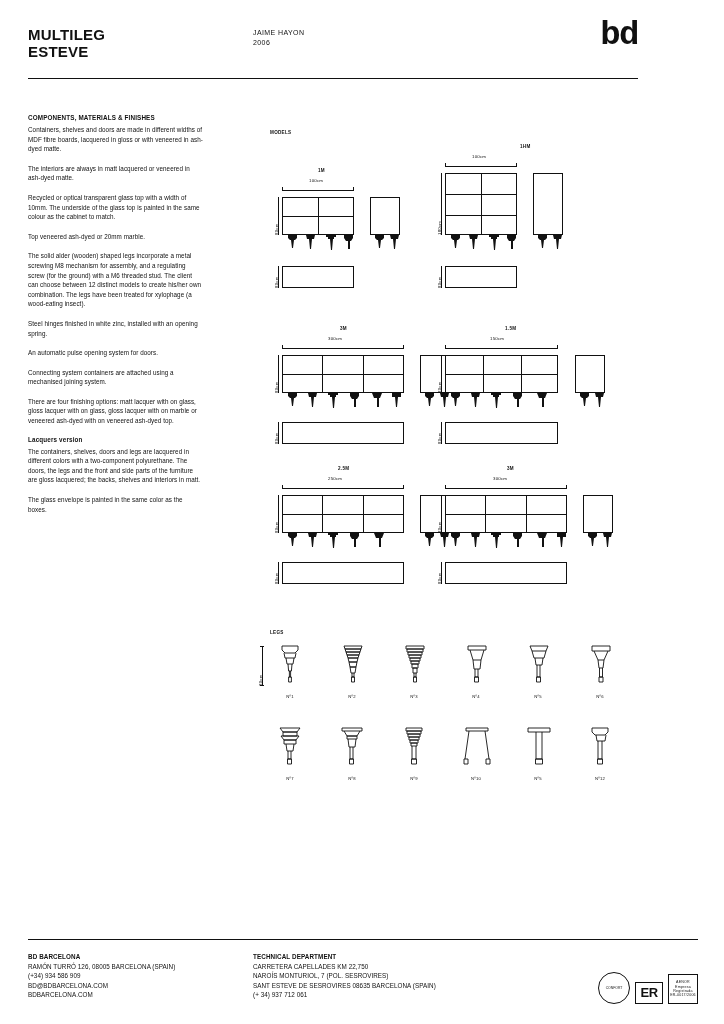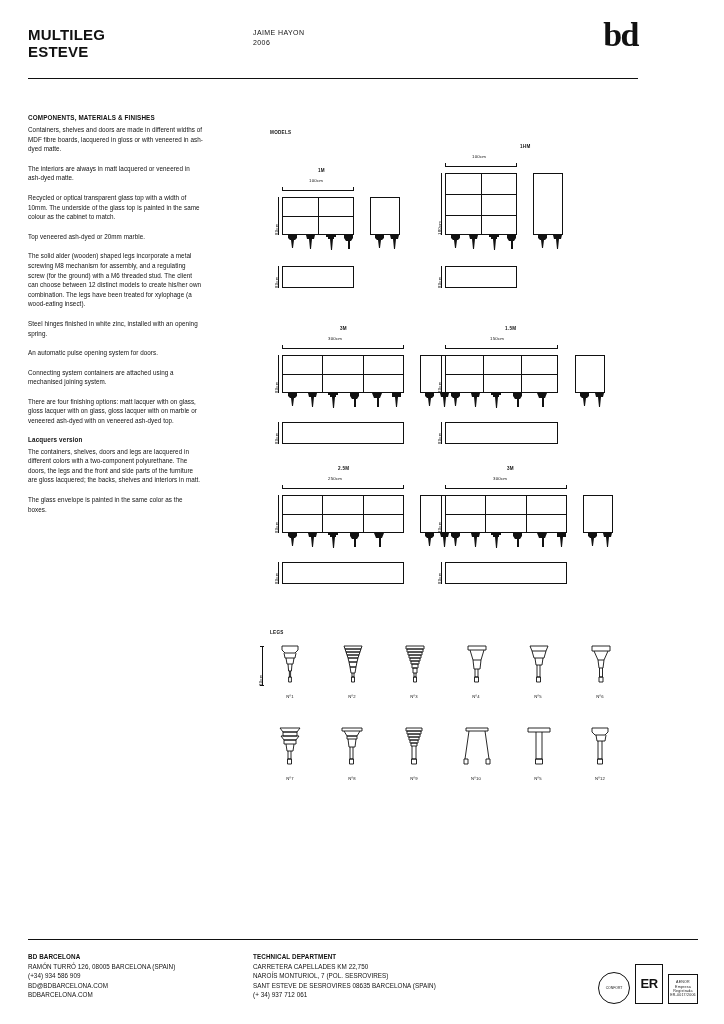--- a/index.html
+++ b/index.html
@@ -54,21 +54,21 @@
     letter-spacing: 0.4px;
     line-height: 10px;
   }
   .brand {
     position: absolute;
     right: 26px; top: 18px;
     font-size: 34px;
     font-weight: bold;
     letter-spacing: -1.5px;
     line-height: 34px;
-    font-family: Liberation Serif, serif;
+    font-family: Liberation Mono, monospace;
   }
   .rule-top {
     position: absolute;
     left: 28px;
     right: 26px;
     top: 78px;
     height: 1px;
     background: #111;
   }
 
@@ -230,21 +230,21 @@
     border-radius: 50%;
     border: 0.8px solid #111;
     display: flex;
     align-items: center;
     justify-content: center;
     font-size: 3.4px;
     text-align: center;
     line-height: 4px;
   }
   .logo-er {
-    width: 28px; height: 40px;
+    width: 28px; height: 22px;
     font-size: 13px;
     font-weight: bold;
     letter-spacing: -0.5px;
   }
   .logo-aenor {
     width: 30px; height: 30px;
   }
 </style>
 </head>
 <body>

